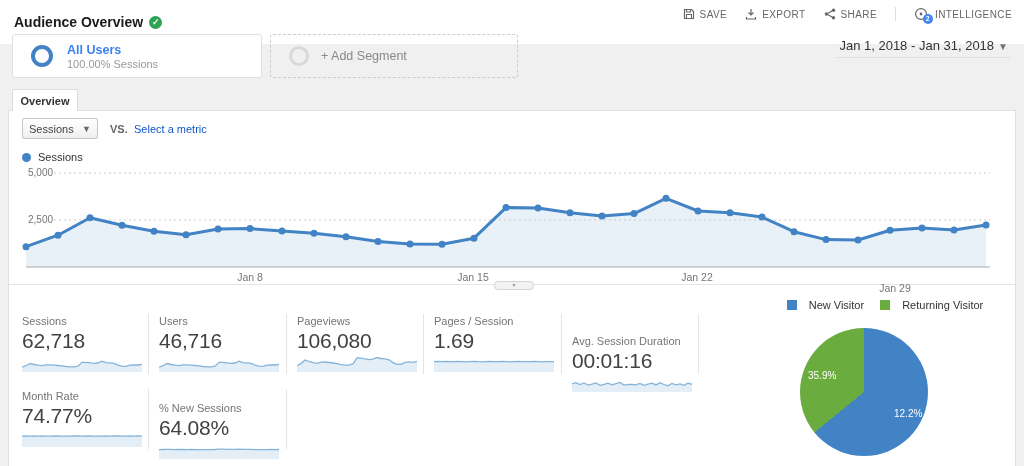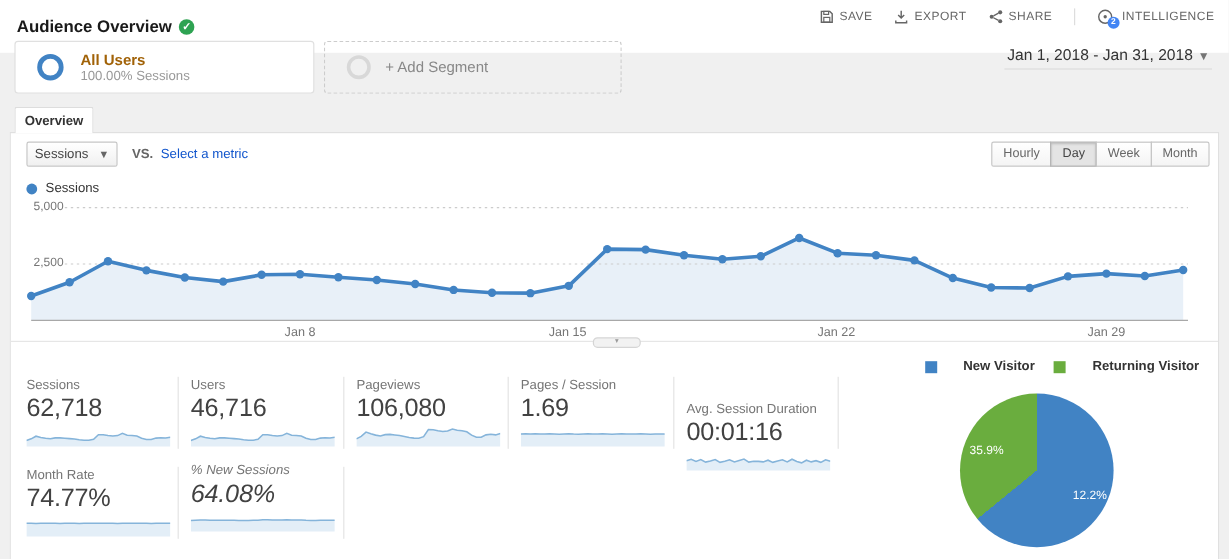--- a/index.html
+++ b/index.html
@@ -16,21 +16,21 @@
   .vdiv { width:1px; height:14px; background:#ddd; }
   .intel-icon-wrap { position:relative; width:16px; height:15px; }
   .intel-badge { position:absolute; right:-3px; bottom:-2px; width:10px; height:10px; background:#4285f4; color:#fff; border-radius:50%; font-size:7px; line-height:10px; text-align:center; font-weight:bold; }
 
   
   .seg-card { position:absolute; top:34px; height:44px; background:#fff; border:1px solid #e0e0e0; border-radius:3px; display:flex; align-items:center; cursor:pointer; }
   .seg-all { left:12px; width:250px; }
   .seg-add { left:270px; width:248px; border:1px dashed #ccc; background:transparent; }
   .ring-blue { width:22px; height:22px; border:4px solid #4183c4; border-radius:50%; margin:0 14px 0 18px; }
   .ring-gray { width:20px; height:20px; border:3px solid #d8d8d8; border-radius:50%; margin:0 12px 0 18px; }
-  .seg-title { font-size:12.5px; font-weight:bold; color:#a16207; }
+  .seg-title { font-size:12.5px; font-weight:bold; color:#3b82f6; }
   .seg-sub { font-size:11px; color:#999; margin-top:1px; }
   .seg-add-label { font-size:12.5px; color:#888; }
 
   .date-range { position:absolute; right:14px; top:38px; font-size:13px; color:#333; border-bottom:1px solid #ddd; padding:0 2px 4px 2px; cursor:pointer; }
   .date-range .caret { color:#757575; font-size:10px; margin-left:4px; }
 
   
   .tab { position:absolute; left:12px; top:89px; width:66px; height:22px; background:#fff; border:1px solid #ddd; border-bottom:none; border-radius:2px 2px 0 0; font-size:11px; font-weight:bold; color:#333; text-align:center; line-height:22px; z-index:3; }
   .report-card { position:absolute; left:8px; top:110px; width:1008px; height:360px; background:#fff; border:1px solid #e0e0e0; }
 
@@ -57,21 +57,21 @@
 
   
   .mcard { position:absolute; width:124px; }
   .mcard .mlabel { font-size:11px; color:#757575; white-space:nowrap; }
   .mcard .mvalue { font-size:21px; color:#424242; margin-top:2px; letter-spacing:-.2px; }
   .mcard svg { display:block; margin-top:3px; }
   .card-div { position:absolute; width:1px; height:60px; background:#e4e4e4; }
 
   
   .pie-legend { position:absolute; left:760px; top:299px; width:250px; display:flex; justify-content:center; gap:16px; }
-  .pl-item { display:flex; align-items:flex-end; gap:22px; font-size:11px; color:#333;font-weight:bold; }
+  .pl-item { display:flex; align-items:center; gap:12px; font-size:11px; color:#333; }
   .pl-sq { width:10px; height:10px; }
   #pie { position:absolute; left:800px; top:328px; width:128px; height:128px; border-radius:50%; }
   .pie-val { position:absolute; font-size:10px; color:#fff; }
   .pie-val-blue { left:94px; top:80px; }
   .pie-val-green { left:8px; top:42px; }
 </style>
 </head>
 <body>
 
 <div id="app">
@@ -142,26 +142,20 @@
   <div class="tab">Overview</div>
   <div class="report-card"></div>
 
   <div class="metric-dd">
     <span>Sessions</span>
       <span class="caret">▼</span>
   </div>
   <div class="vs-label">vs.</div>
   <div class="compare-link">Select a metric</div>
 
-  <div class="granularity">
-    <div class="gran-btn">Hourly</div>
-    <div class="gran-btn selected">Day</div>
-    <div class="gran-btn">Week</div>
-    <div class="gran-btn">Month</div>
-  </div>
 
   <div class="chart-legend">
     <div class="legend-dot"></div>
     <span>Sessions</span>
   </div>
   <div class="ylab" style="top:167px;">5,000</div>
   <div class="ylab" style="top:214px;">2,500</div>
   <svg id="main-chart" viewBox="0 0 1024 115">
       <path d="M26,102 L26.0,81.7 L58.0,70.2 L90.0,52.7 L122.0,60.3 L154.0,66.3 L186.0,69.7 L218.0,64.0 L250.0,63.6 L282.0,66.0 L314.0,68.3 L346.0,71.7 L378.0,76.6 L410.0,79.0 L442.0,79.3 L474.0,73.2 L506.0,42.6 L538.0,43.0 L570.0,47.7 L602.0,51.1 L634.0,48.6 L666.0,33.3 L698.0,46.0 L730.0,47.7 L762.0,52.0 L794.0,66.7 L826.0,74.6 L858.0,75.0 L890.0,65.3 L922.0,63.0 L954.0,65.0 L986.0,60.0 L986,102 Z" fill="#e8f0f8"></path>
       <line x1="54" y1="8" x2="990" y2="8" stroke="#cccccc" stroke-dasharray="2,3"></line>
@@ -196,21 +190,21 @@
       <circle cx="858.0" cy="75.0" r="3.5" fill="#4183c4"></circle>
       <circle cx="890.0" cy="65.3" r="3.5" fill="#4183c4"></circle>
       <circle cx="922.0" cy="63.0" r="3.5" fill="#4183c4"></circle>
       <circle cx="954.0" cy="65.0" r="3.5" fill="#4183c4"></circle>
       <circle cx="986.0" cy="60.0" r="3.5" fill="#4183c4"></circle>
       <line x1="26" y1="102" x2="990" y2="102" stroke="#a8a8a8"></line>
     </svg>
   <div class="xlab" style="left:228px;">Jan 8</div>
   <div class="xlab" style="left:451px;">Jan 15</div>
   <div class="xlab" style="left:675px;">Jan 22</div>
-  <div class="xlab" style="left:900px;">Jan 29</div>
+  <div class="xlab" style="left:873px;margin-top:11px;">Jan 29</div>
   <div class="timeline-line"></div>
   <div class="drag-handle">▾</div>
 
   <div class="mcard" style="left:22px; top:315px;">
     <div class="mlabel">Sessions</div>
     <div class="mvalue">62,718</div>
     <svg class="spark" width="120" height="17" viewBox="0 0 120 17">
         <path d="M0,16 L0.0,11.1 L4.0,9.7 L8.0,7.5 L12.0,8.5 L16.0,9.2 L20.0,9.6 L24.0,8.9 L28.0,8.9 L32.0,9.2 L36.0,9.5 L40.0,9.9 L44.0,10.5 L48.0,10.8 L52.0,10.8 L56.0,10.1 L60.0,6.3 L64.0,6.3 L68.0,6.9 L72.0,7.3 L76.0,7.0 L80.0,5.1 L84.0,6.7 L88.0,6.9 L92.0,7.4 L96.0,9.2 L100.0,10.2 L104.0,10.3 L108.0,9.1 L112.0,8.8 L116.0,9.0 L120.0,8.4 L120,16 Z" fill="#e3eef7"></path>
         <polyline points="0.0,11.1 4.0,9.7 8.0,7.5 12.0,8.5 16.0,9.2 20.0,9.6 24.0,8.9 28.0,8.9 32.0,9.2 36.0,9.5 40.0,9.9 44.0,10.5 48.0,10.8 52.0,10.8 56.0,10.1 60.0,6.3 64.0,6.3 68.0,6.9 72.0,7.3 76.0,7.0 80.0,5.1 84.0,6.7 88.0,6.9 92.0,7.4 96.0,9.2 100.0,10.2 104.0,10.3 108.0,9.1 112.0,8.8 116.0,9.0 120.0,8.4" fill="none" stroke="#85b4da" stroke-width="1.3"></polyline>
       </svg>
@@ -254,21 +248,21 @@
   <div class="card-div" style="left:698px; top:314px;"></div>
 
   <div class="mcard" style="left:22px; top:390px;">
     <div class="mlabel">Month Rate</div>
     <div class="mvalue">74.77%</div>
     <svg class="spark" width="120" height="17" viewBox="0 0 120 17">
         <path d="M0,16 L0.0,5.1 L4.0,5.0 L8.0,5.2 L12.0,5.0 L16.0,5.1 L20.0,5.0 L24.0,5.1 L28.0,5.2 L32.0,5.0 L36.0,5.0 L40.0,5.1 L44.0,5.2 L48.0,5.1 L52.0,5.0 L56.0,5.0 L60.0,5.1 L64.0,5.0 L68.0,5.0 L72.0,5.1 L76.0,5.2 L80.0,5.1 L84.0,5.0 L88.0,5.1 L92.0,5.0 L96.0,5.0 L100.0,5.1 L104.0,5.2 L108.0,5.0 L112.0,5.1 L116.0,5.0 L120.0,5.1 L120,16 Z" fill="#e3eef7"></path>
         <polyline points="0.0,5.1 4.0,5.0 8.0,5.2 12.0,5.0 16.0,5.1 20.0,5.0 24.0,5.1 28.0,5.2 32.0,5.0 36.0,5.0 40.0,5.1 44.0,5.2 48.0,5.1 52.0,5.0 56.0,5.0 60.0,5.1 64.0,5.0 68.0,5.0 72.0,5.1 76.0,5.2 80.0,5.1 84.0,5.0 88.0,5.1 92.0,5.0 96.0,5.0 100.0,5.1 104.0,5.2 108.0,5.0 112.0,5.1 116.0,5.0 120.0,5.1" fill="none" stroke="#85b4da" stroke-width="1.3"></polyline>
       </svg>
   </div>
-  <div class="mcard" style="left:159px; top:386px;font-style:italic;">
+  <div class="mcard" style="left:159px; top:402px;">
     <div class="mlabel">% New Sessions</div>
     <div class="mvalue">64.08%</div>
     <svg class="spark" width="120" height="17" viewBox="0 0 120 17">
         <path d="M0,16 L0.0,6.7 L4.0,6.5 L8.0,6.3 L12.0,6.4 L16.0,6.6 L20.0,6.5 L24.0,6.5 L28.0,6.6 L32.0,6.5 L36.0,6.6 L40.0,6.7 L44.0,6.7 L48.0,6.7 L52.0,6.6 L56.0,6.5 L60.0,6.2 L64.0,6.2 L68.0,6.3 L72.0,6.4 L76.0,6.3 L80.0,6.1 L84.0,6.3 L88.0,6.3 L92.0,6.4 L96.0,6.6 L100.0,6.7 L104.0,6.7 L108.0,6.6 L112.0,6.5 L116.0,6.6 L120.0,6.5 L120,16 Z" fill="#e3eef7"></path>
         <polyline points="0.0,6.7 4.0,6.5 8.0,6.3 12.0,6.4 16.0,6.6 20.0,6.5 24.0,6.5 28.0,6.6 32.0,6.5 36.0,6.6 40.0,6.7 44.0,6.7 48.0,6.7 52.0,6.6 56.0,6.5 60.0,6.2 64.0,6.2 68.0,6.3 72.0,6.4 76.0,6.3 80.0,6.1 84.0,6.3 88.0,6.3 92.0,6.4 96.0,6.6 100.0,6.7 104.0,6.7 108.0,6.6 112.0,6.5 116.0,6.6 120.0,6.5" fill="none" stroke="#85b4da" stroke-width="1.3"></polyline>
       </svg>
   </div>
   <div class="card-div" style="left:148px; top:389px;"></div>
   <div class="card-div" style="left:286px; top:389px;"></div>
 

